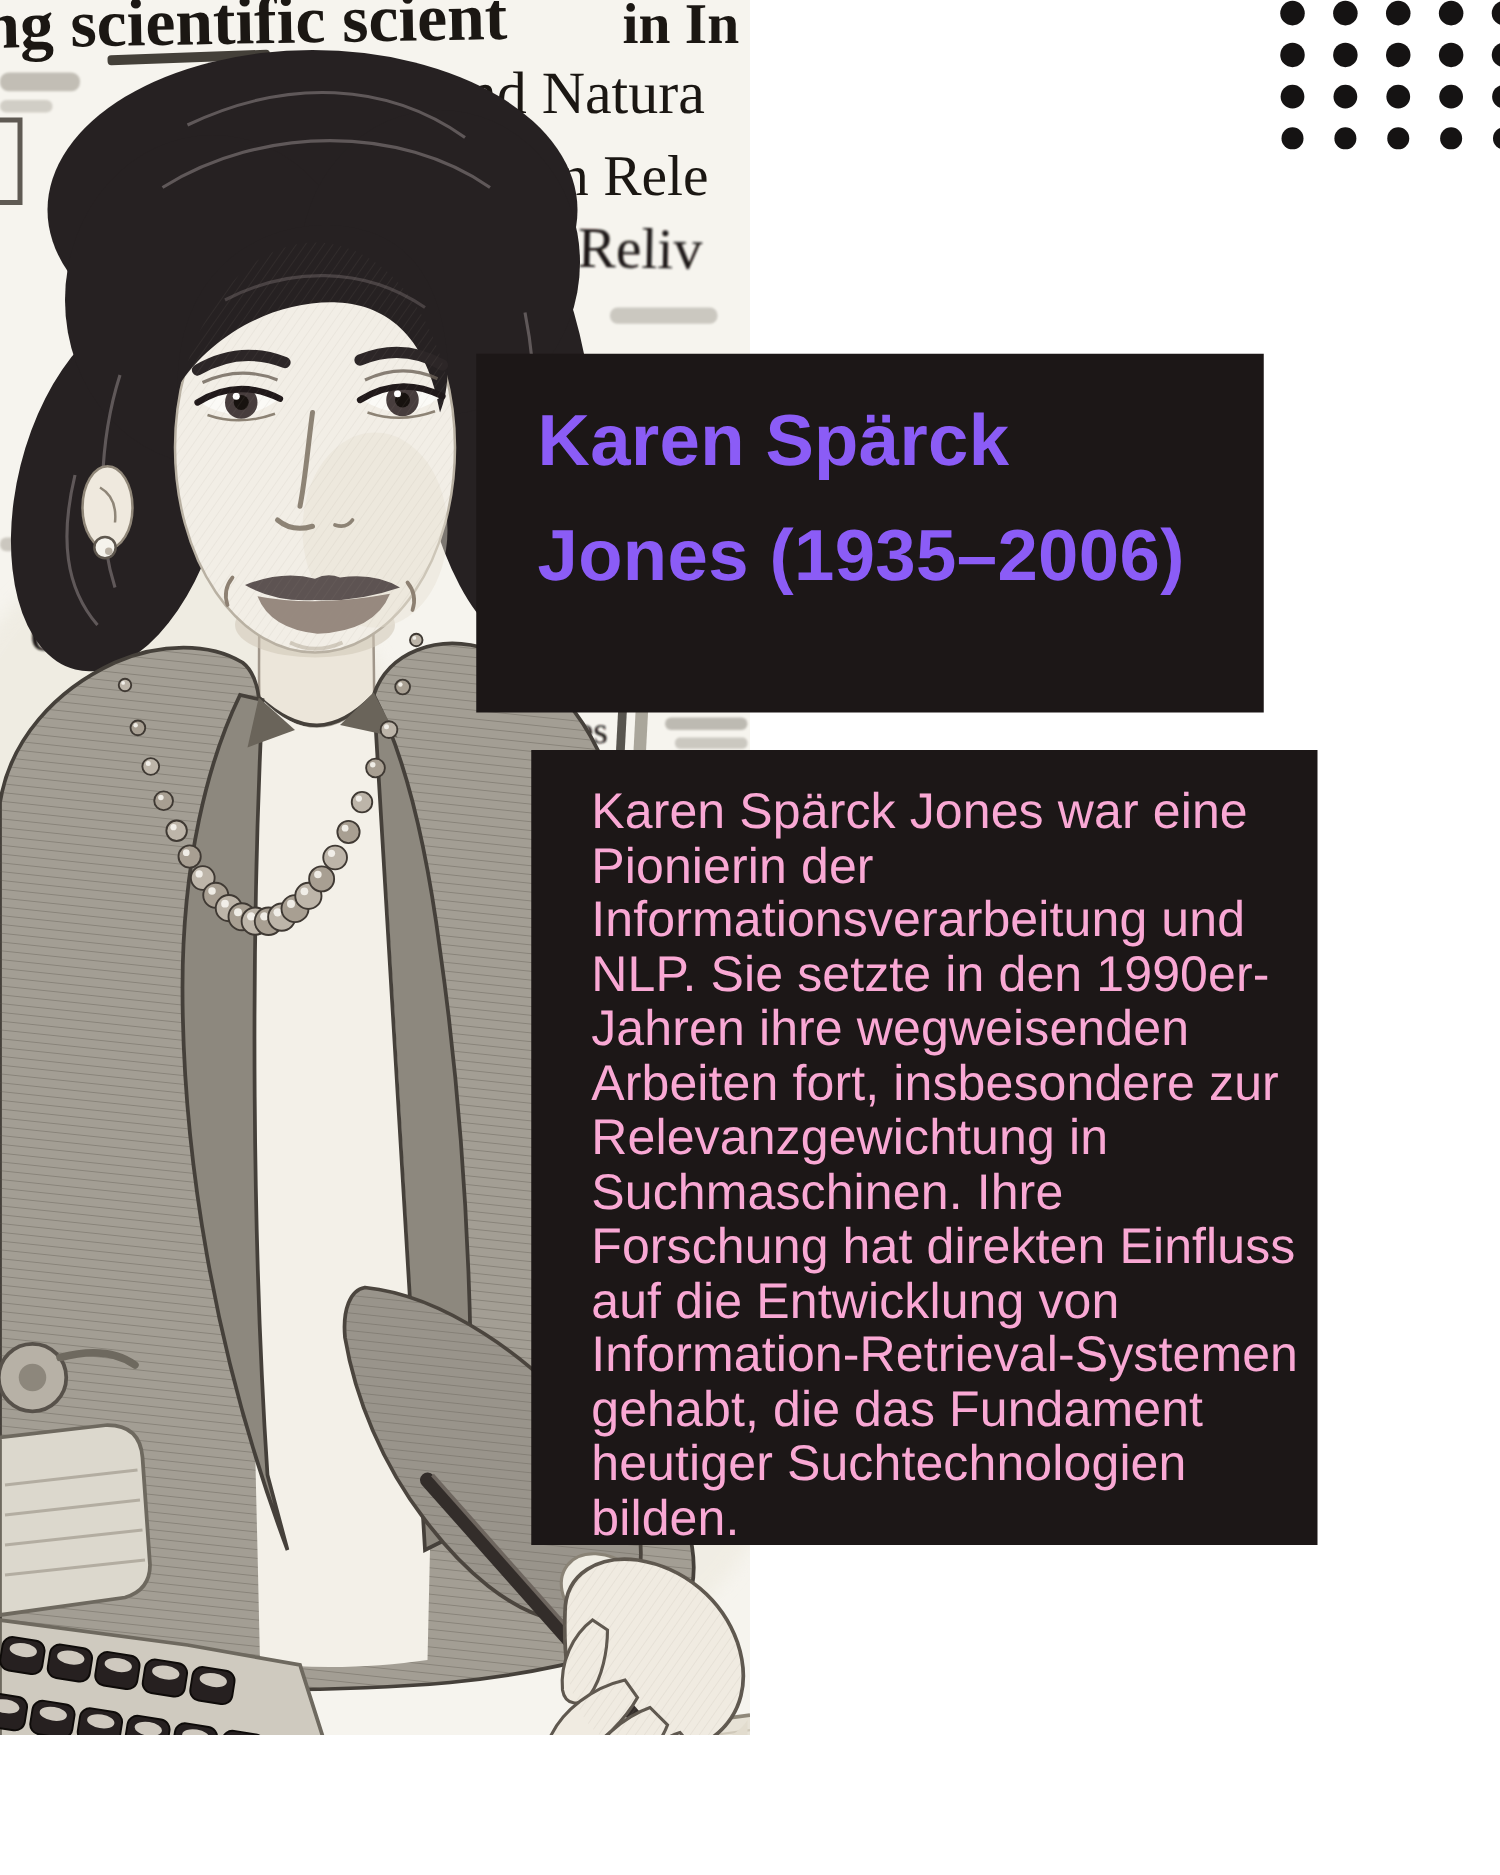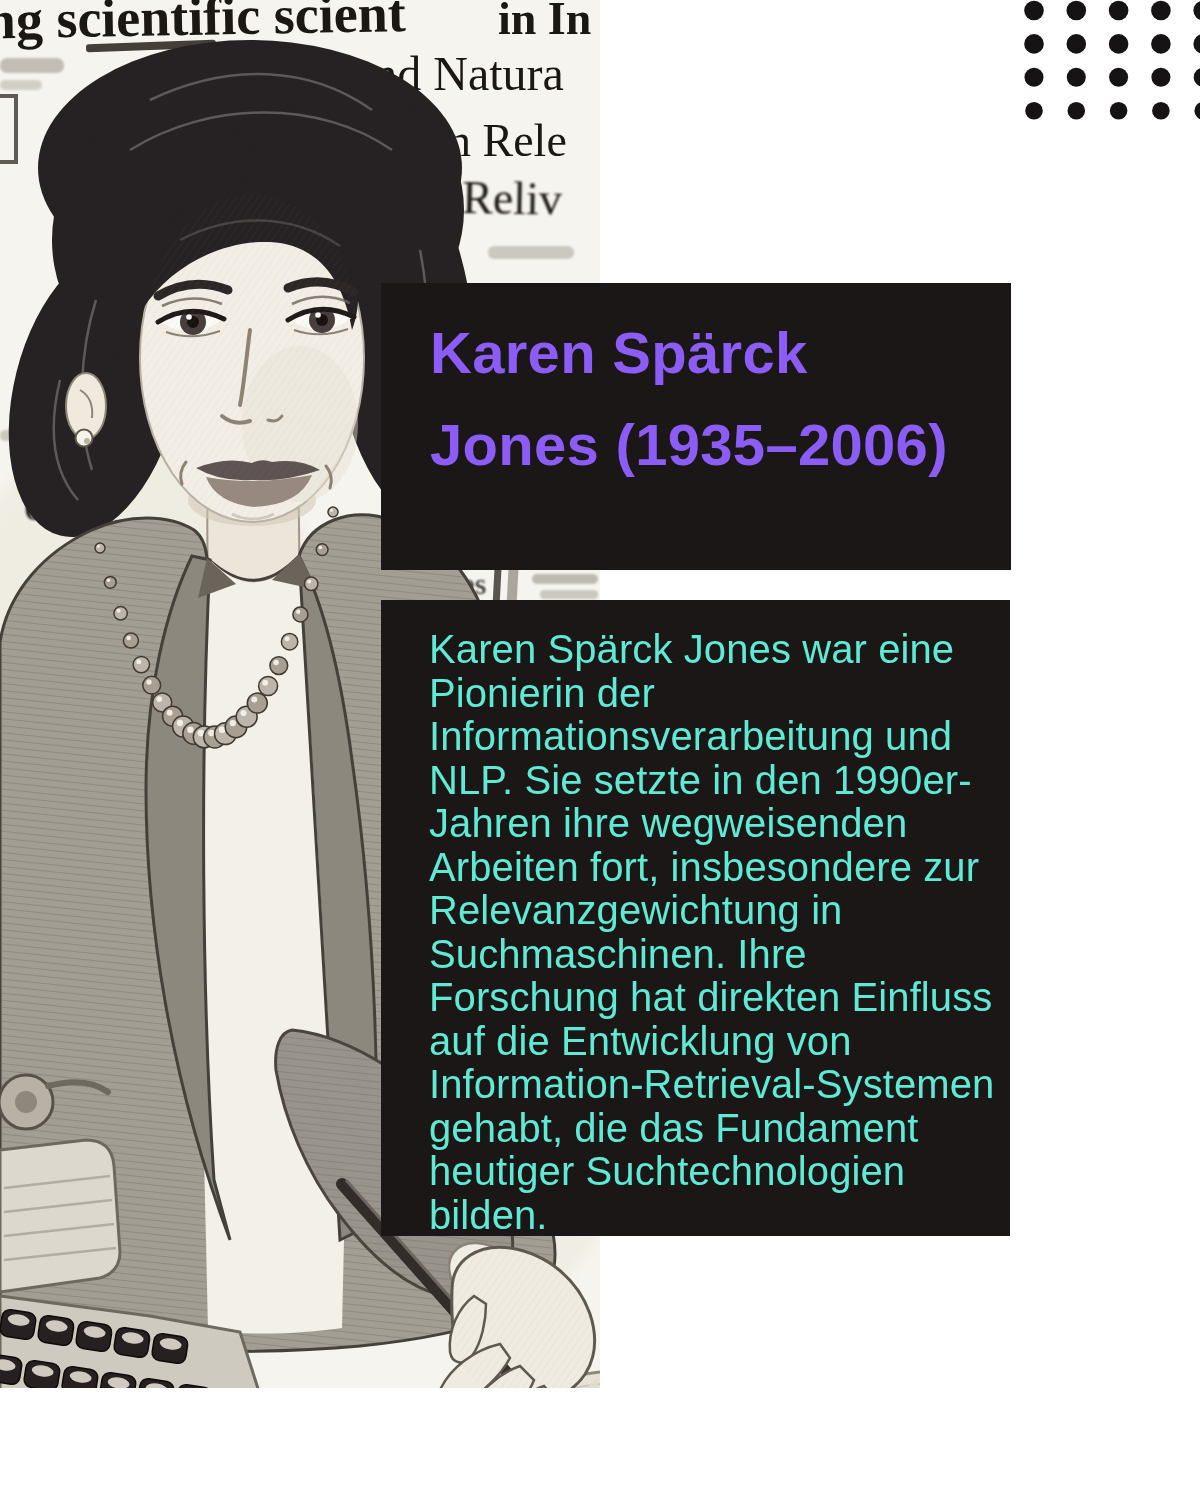--- a/index.html
+++ b/index.html
@@ -361,21 +361,21 @@
         <path d="M 500,1344 C 474,1350 450,1368 440,1390 C 436,1402 448,1410 462,1404 C 482,1394 500,1376 510,1358 Z"></path>
         <path d="M 520,1366 C 498,1374 478,1392 470,1412 C 468,1424 480,1430 494,1424 C 512,1414 528,1396 534,1380 Z"></path>
         <path d="M 544,1386 C 526,1392 510,1406 504,1424 C 502,1434 512,1440 524,1434 C 538,1426 550,1412 554,1398 Z"></path>
       </g>
       <path d="M 452,1290 C 452,1258 480,1244 510,1248 C 548,1254 578,1280 590,1314 C 600,1344 594,1372 570,1390 C 544,1408 512,1408 488,1394 C 462,1378 450,1350 452,1290 Z" fill="url(#hs)" opacity="0.22"></path>
     </g>
   </svg>
 
   <div class="card title-card" style="background: rgb(28, 23, 23); color: #8b5cf6;">Karen Spärck
 Jones (1935–2006)</div>
-  <div class="card bio-card" style="background: rgb(28, 23, 23); color: #5eead4;">Karen Spärck Jones war eine
+  <div class="card bio-card" style="background: rgb(28, 23, 23); color: #f9a8d4; margin-left: 44px;">Karen Spärck Jones war eine
 Pionierin der
 Informationsverarbeitung und
 NLP. Sie setzte in den 1990er-
 Jahren ihre wegweisenden
 Arbeiten fort, insbesondere zur
 Relevanzgewichtung in
 Suchmaschinen. Ihre
 Forschung hat direkten Einfluss
 auf die Entwicklung von
 Information-Retrieval-Systemen

